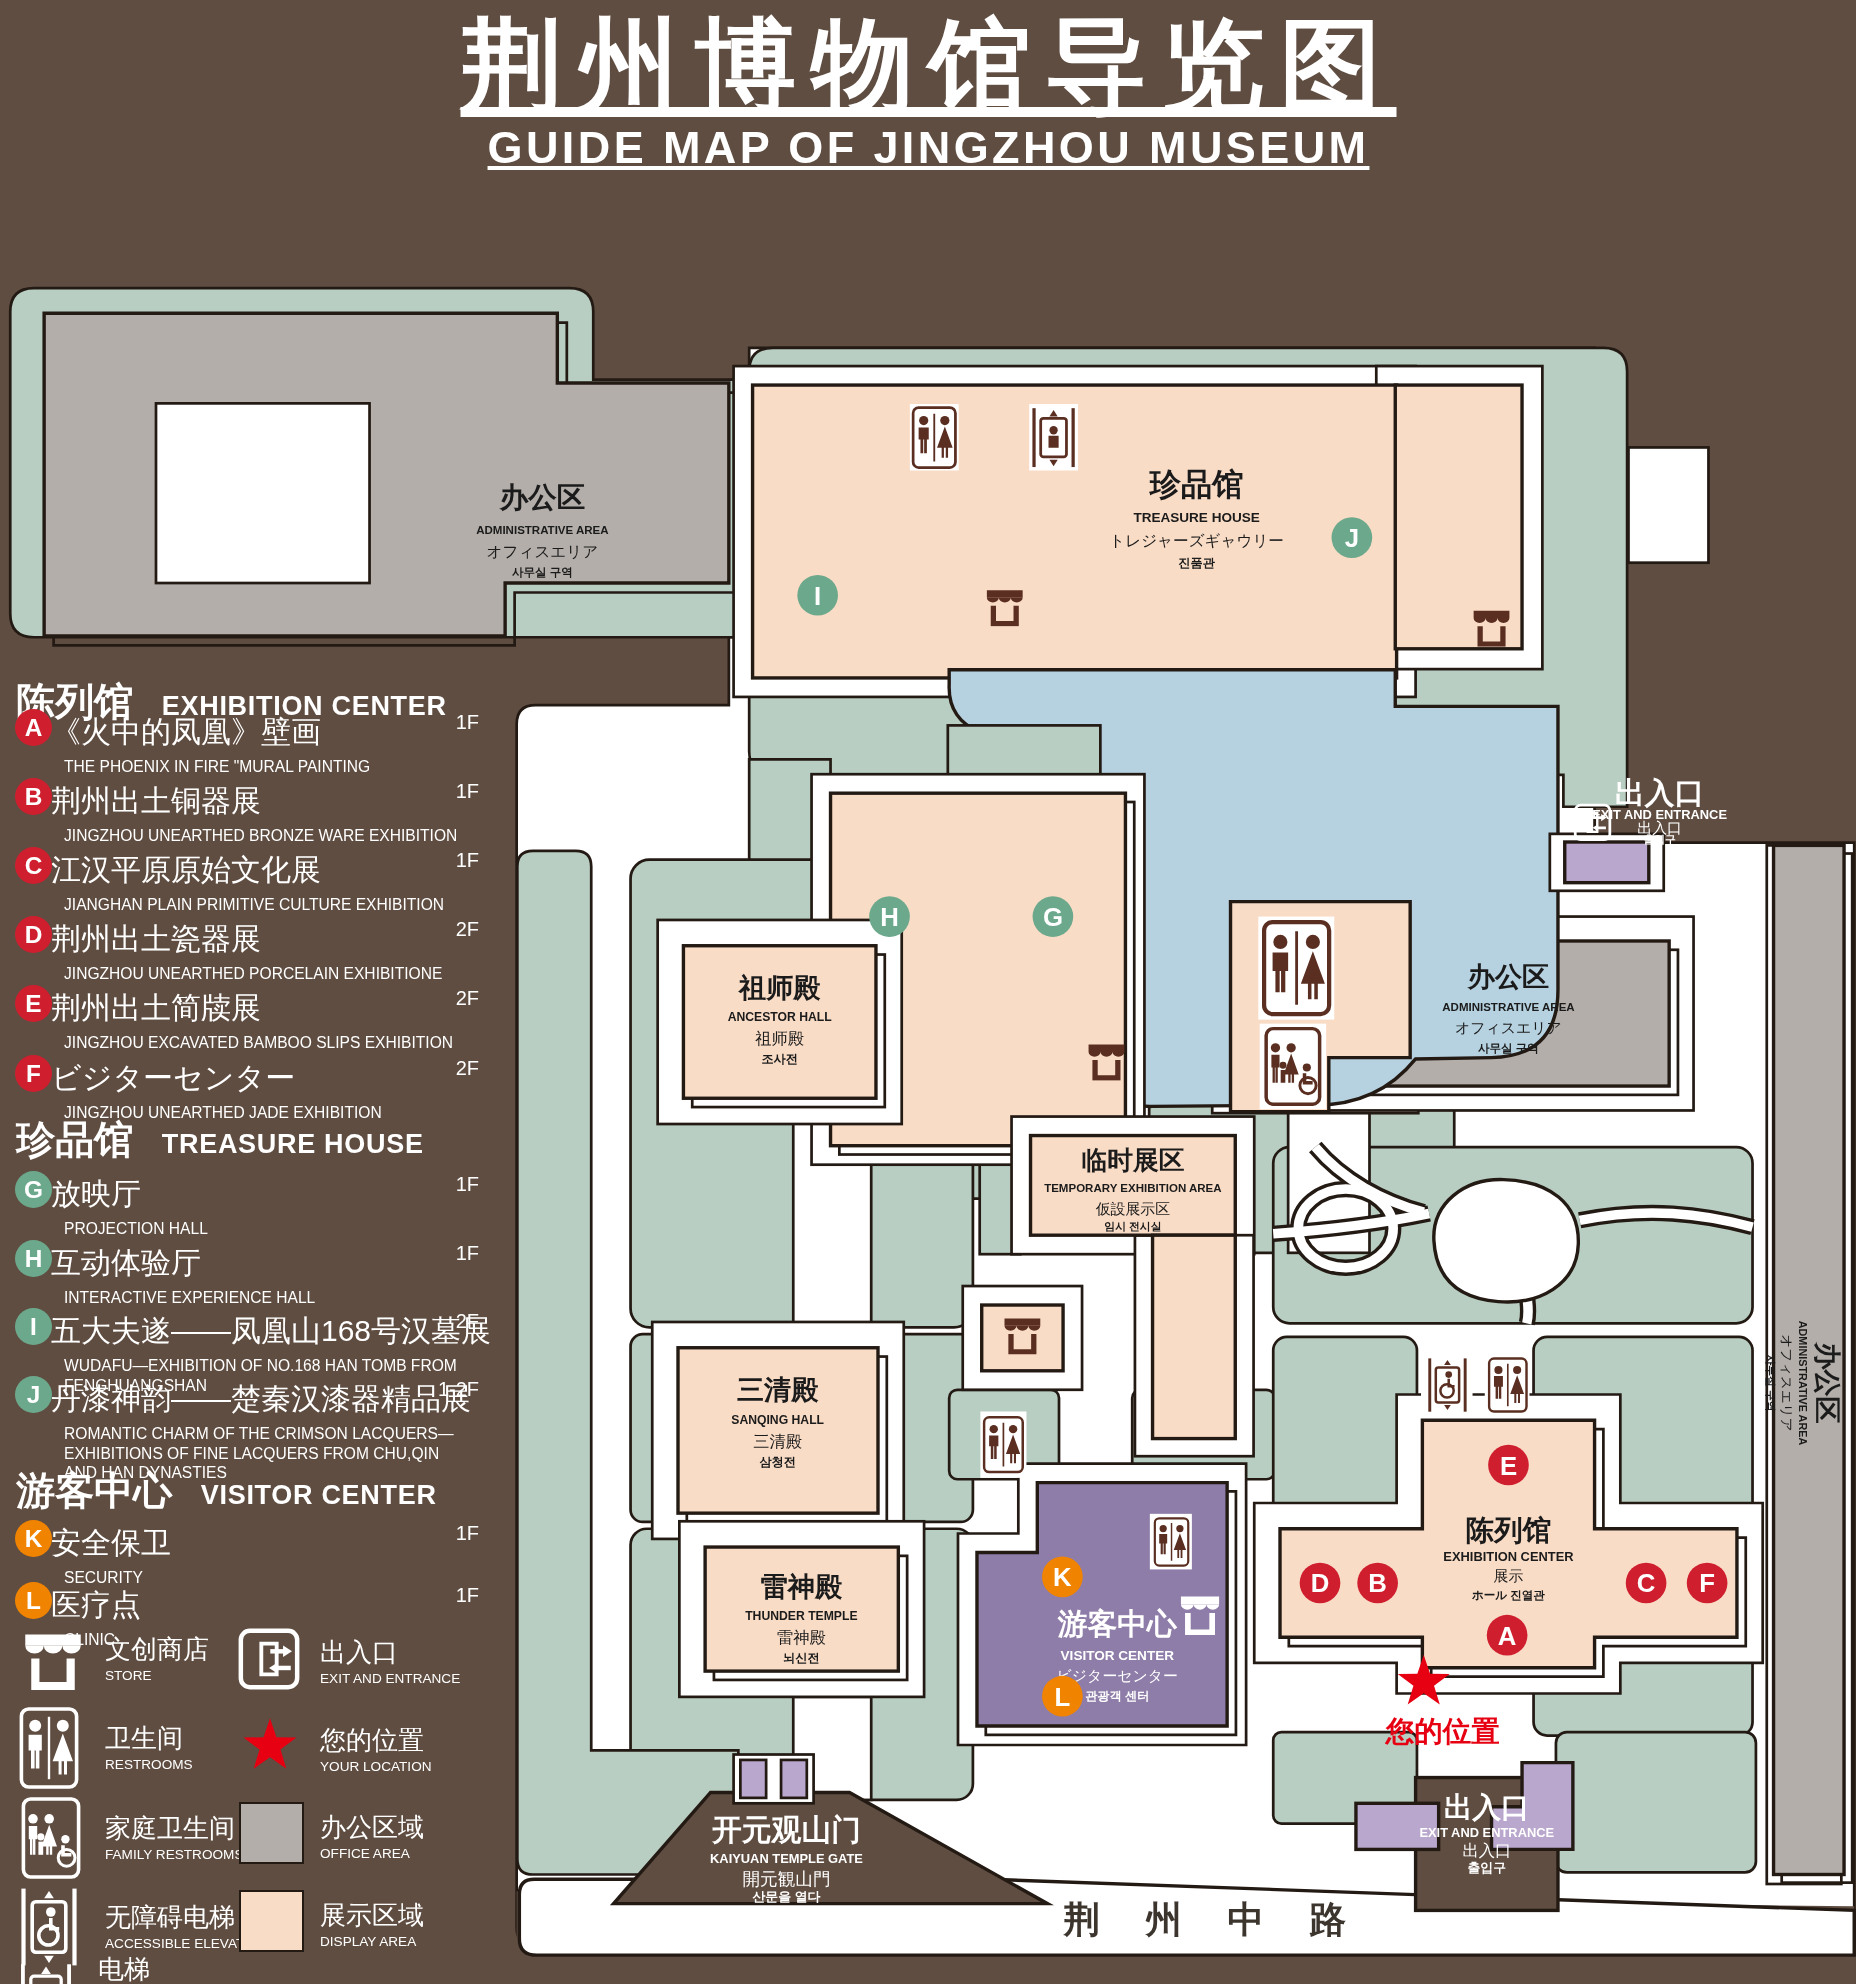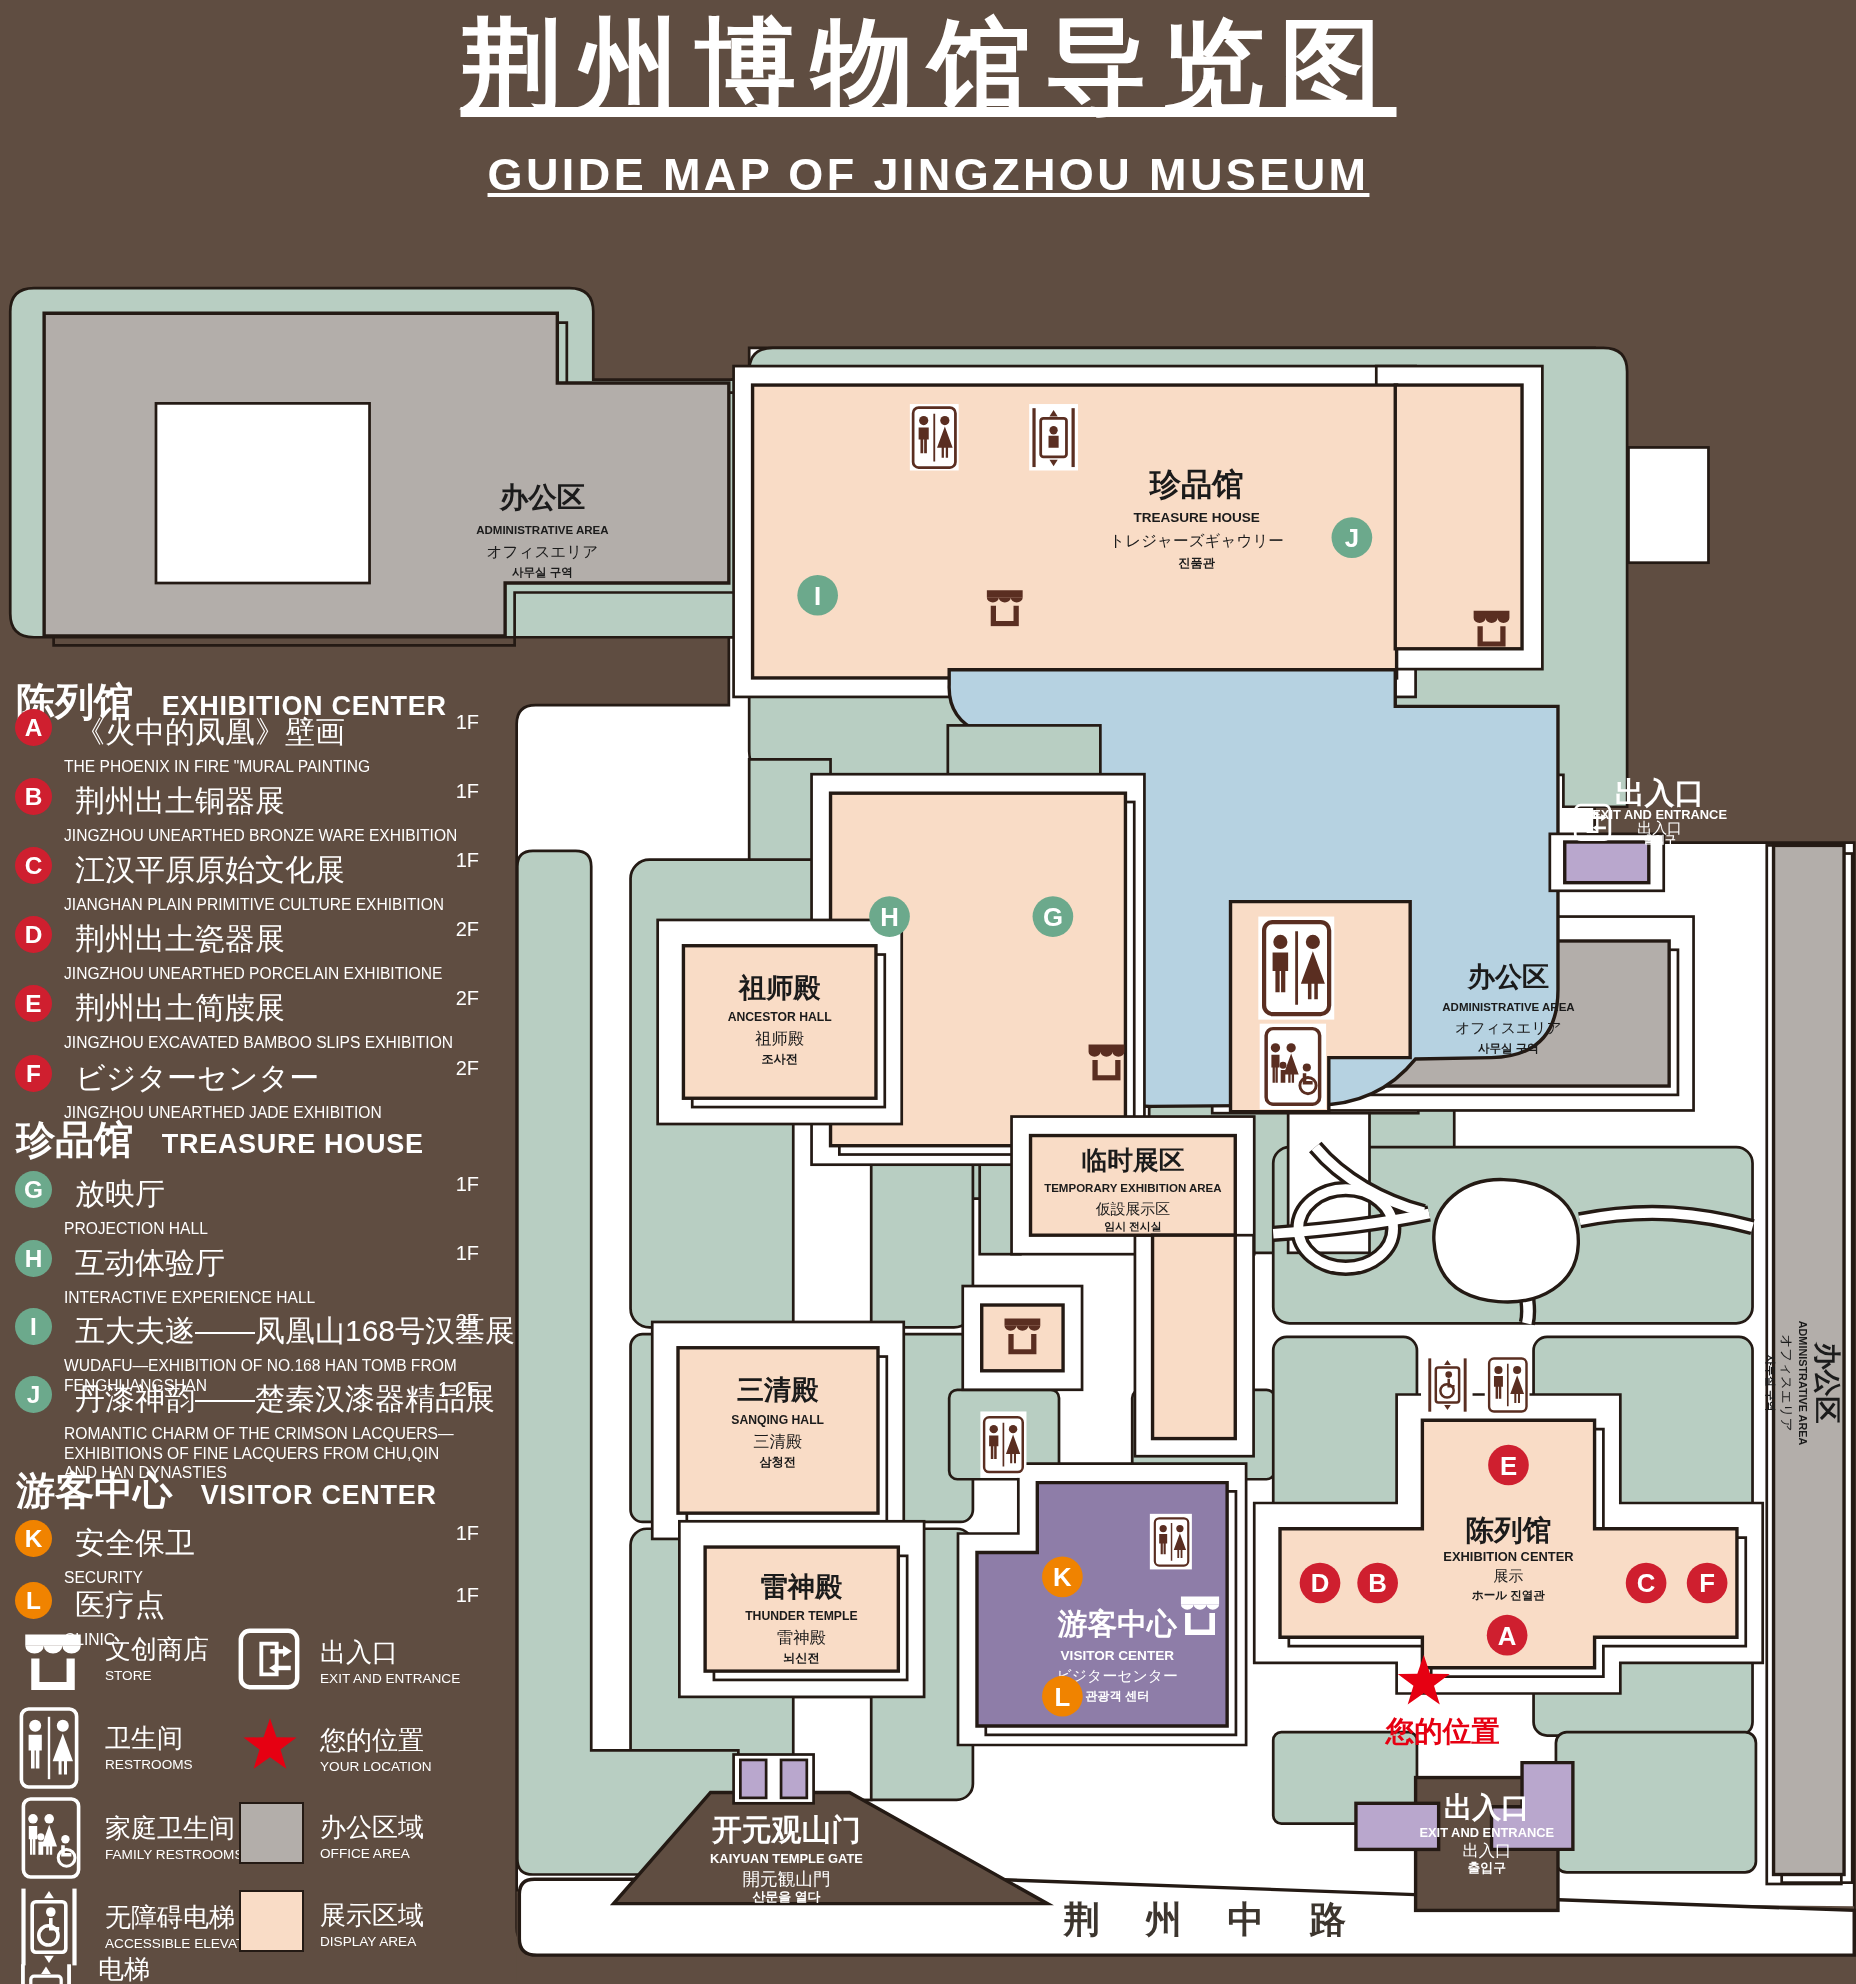--- a/index.html
+++ b/index.html
@@ -1,30 +1,30 @@
 <!DOCTYPE html>
 <html style="font-size:11px"><head>
 <meta charset="utf-8">
 <style>
   html,body{margin:0;padding:0;}
   body{background:#5f4d41;font-family:"Liberation Sans","DejaVu Sans",sans-serif;}
   .stage{position:relative;width:1857px;height:1985px;background:#5f4d41;overflow:hidden;}
   .hdr{position:absolute;left:0;top:0;width:100%;text-align:center;color:#fff;text-decoration:underline;}
   .hdr .zh{font-size:102px;font-weight:bold;letter-spacing:15px;line-height:1;padding-top:15px;}
-  .hdr .en{font-size:45px;font-weight:bold;letter-spacing:3.4px;margin-top:32px;}
+  .hdr .en{font-size:45px;font-weight:bold;letter-spacing:3.4px;margin-top:5px;}
   .map-svg{position:absolute;left:0;top:0;}
   
   .sec-h{position:absolute;left:16.3px;color:#fff;display:flex;align-items:baseline;gap:28.5px;white-space:nowrap;}
   .sec-h .zh{font-size:39px;font-weight:bold;}
   .sec-h .en{font-size:27px;font-weight:bold;letter-spacing:0.7px;}
   .lg-row{position:absolute;left:15px;width:487px;color:#fff;}
   .badge{position:absolute;left:0;top:-2.7px;width:37px;height:37px;border-radius:50%;color:#fff;
          font-size:24.4px;font-weight:bold;display:flex;align-items:center;justify-content:center;}
   .badge.red{background:#cf1f2f;} .badge.green{background:#6ca98c;} .badge.orange{background:#f08300;}
-  .lg-zh{margin-left:60px;font-size:30px;white-space:nowrap;}
+  .lg-zh{margin-left:36px;font-size:30px;white-space:nowrap;}
   .lg-en{margin-left:49px;font-size:15.6px;margin-top:4.1px;max-width:407px;line-height:1.25;}
   .lg-floor{position:absolute;right:23px;top:-1.4px;font-size:20px;}
   .fl-row{position:absolute;color:#fff;}
   .fl-zh{font-size:26px;font-weight:normal;white-space:nowrap;}
   .fl-en{font-size:13.6px;font-weight:normal;margin-top:1px;white-space:nowrap;}
   .swatch{width:65px;height:62px;border:2.7px solid #241a14;box-sizing:border-box;}
   .swatch.office{background:#b3aeaa;} .swatch.display{background:#f9dcc6;}
   .abs{position:absolute;}
 </style>
 </head>

